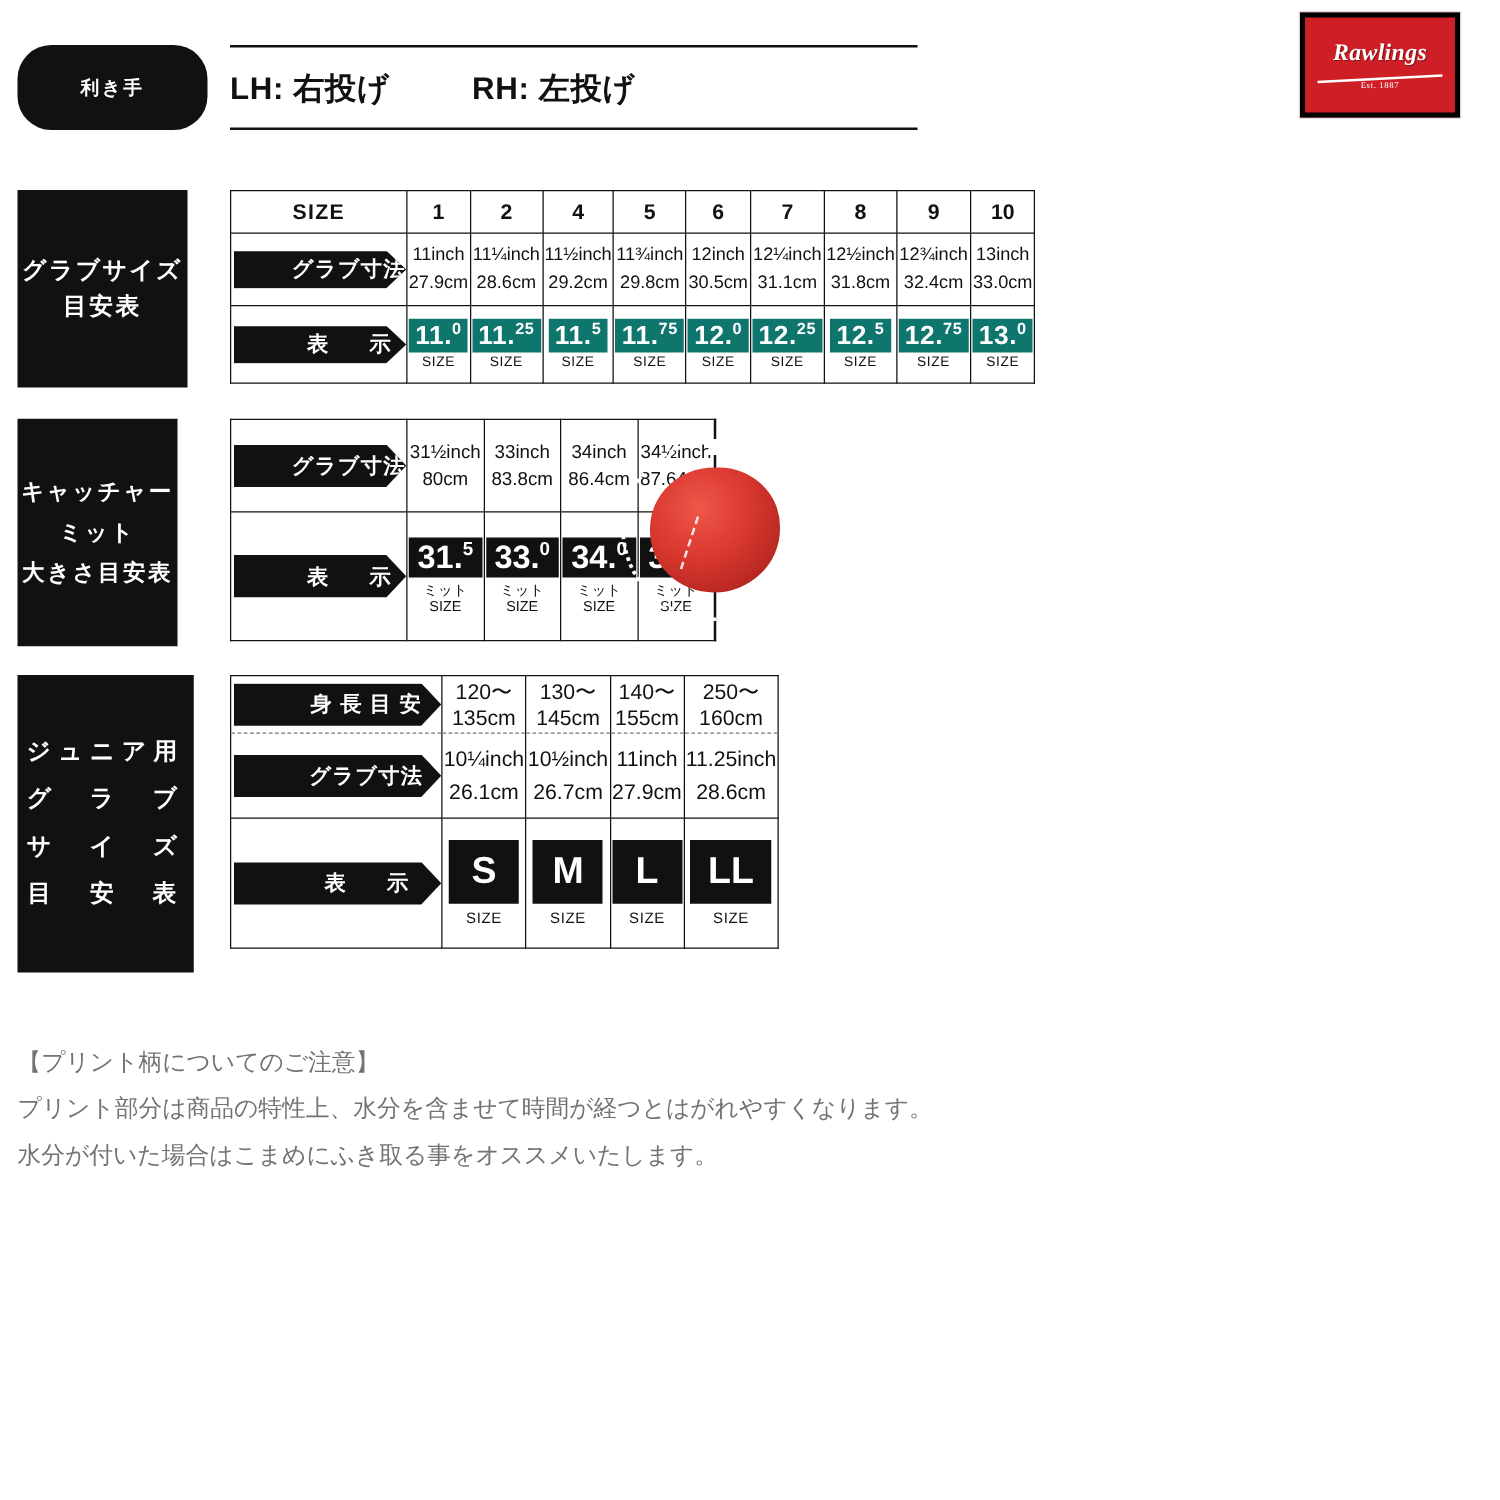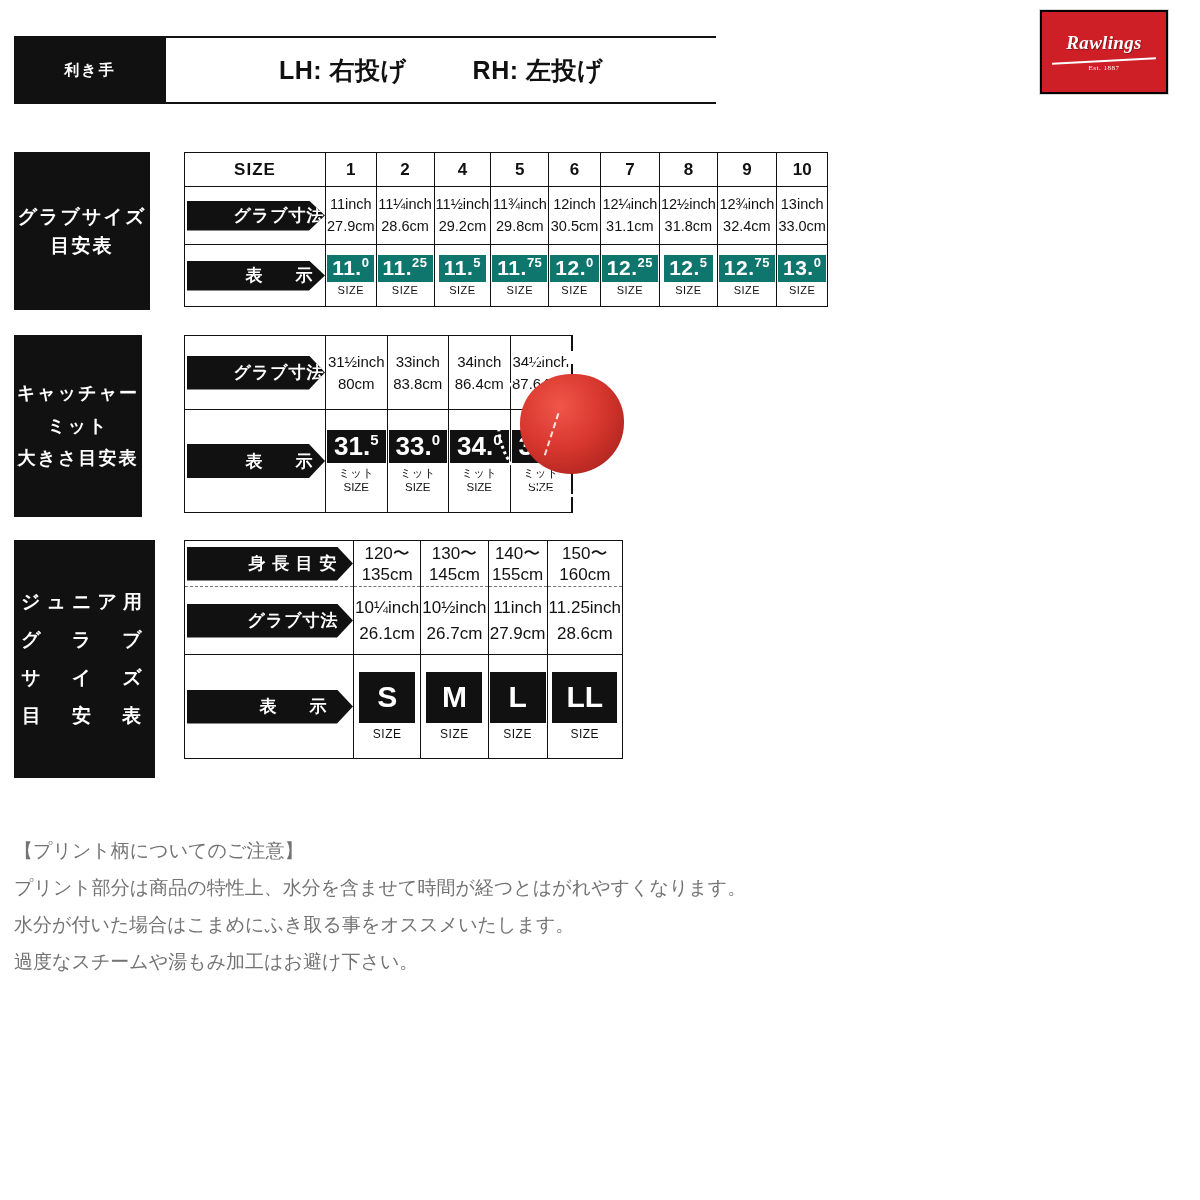--- a/index.html
+++ b/index.html
@@ -10,21 +10,21 @@
     font-family: "Liberation Sans", sans-serif;
     color: #111;
   }
   .page { position: relative; width: 1200px; height: 1200px; overflow: hidden; }
 
   
   .logo {
     position: absolute; left: 1040px; top: 10px;
     width: 128px; height: 84px;
     background: #cf1f26;
-    border: 2px solid #000000;
+    border: 4px solid #000000;
     box-shadow: 0 0 0 1px #d8d8d8;
     display: flex; align-items: center; justify-content: center;
     flex-direction: column;
   }
   .logo .lg-main {
     font-family: "Liberation Serif", serif;
     font-style: italic;
     font-weight: bold;
     color: #fff;
     font-size: 19px;
@@ -40,26 +40,26 @@
     position: absolute; left: 10px; right: 10px; top: 48px;
     height: 2px; background: #ffffff; transform: rotate(-3deg);
   }
 
   
   .hand-row { position: absolute; left: 14px; top: 36px; width: 720px; height: 68px; }
   .hand-label {
     position: absolute; left: 0; top: 0; width: 152px; height: 68px;
     background: #111; color: #fff;
     display: flex; align-items: center; justify-content: center;
-    font-size: 15px; letter-spacing: 2px;
+    font-size: 15px; letter-spacing: 2px; border-radius: 27px;
   }
   .hand-box {
-    position: absolute; left: 152px; top: 0; width: 550px; height: 68px;
+    position: absolute; left: 170px; top: 0; width: 550px; height: 68px;
     border-top: 2px solid #111; border-bottom: 2px solid #111;
-    display: flex; align-items: center; justify-content: center; gap: 66px;
+    display: flex; align-items: center; gap: 66px;
     font-size: 25px; font-weight: bold; letter-spacing: .5px;
   }
 
   
   .blk-label {
     background: #111; color: #fff;
     display: flex; align-items: center; justify-content: center;
     text-align: center; font-weight: bold; letter-spacing: 2px;
   }
 
@@ -317,21 +317,21 @@
     </div>
     <table>
       <tbody>
           <tr>
         <td class="s3-tagcell dashed-bottom">
           <div class="tag">身 長 目 安</div>
         </td>
         <td class="s3-h dashed-bottom">120〜135cm</td>
         <td class="s3-h dashed-bottom">130〜145cm</td>
         <td class="s3-h dashed-bottom">140〜155cm</td>
-        <td class="s3-h dashed-bottom">150〜160cm</td>
+        <td class="s3-h dashed-bottom">250〜160cm</td>
       </tr>
       <tr>
         <td class="s3-tagcell dashed-top">
           <div class="tag">グラブ寸法</div>
         </td>
         <td class="s3-d dashed-top">
               <div>10¼inch</div>
               <div>26.1cm</div>
             </td>
         <td class="s3-d dashed-top">
@@ -357,16 +357,15 @@
         <td class="s3-disp"><span class="jr-badge">LL</span><span class="jr-sub">SIZE</span></td>
       </tr>
     </tbody>
       </table>
   </div>
 
   <div class="notes">
     <div class="n-line">【プリント柄についてのご注意】</div>
     <div class="n-line">プリント部分は商品の特性上、水分を含ませて時間が経つとはがれやすくなります。</div>
     <div class="n-line">水分が付いた場合はこまめにふき取る事をオススメいたします。</div>
-    <div class="n-line">過度なスチームや湯もみ加工はお避け下さい。</div>
   </div>
 
 </div>
 
 </body></html>

